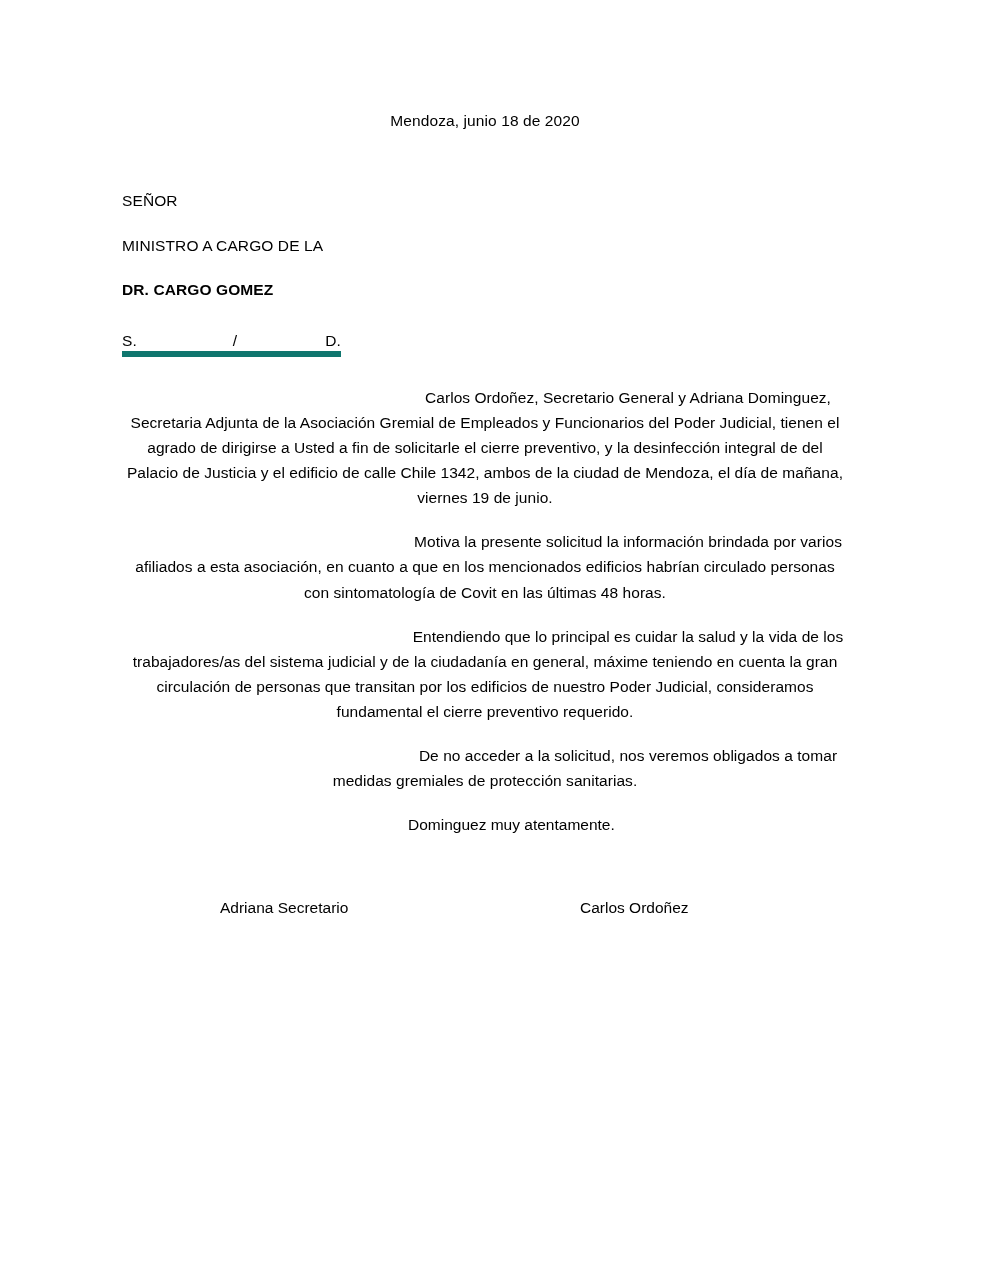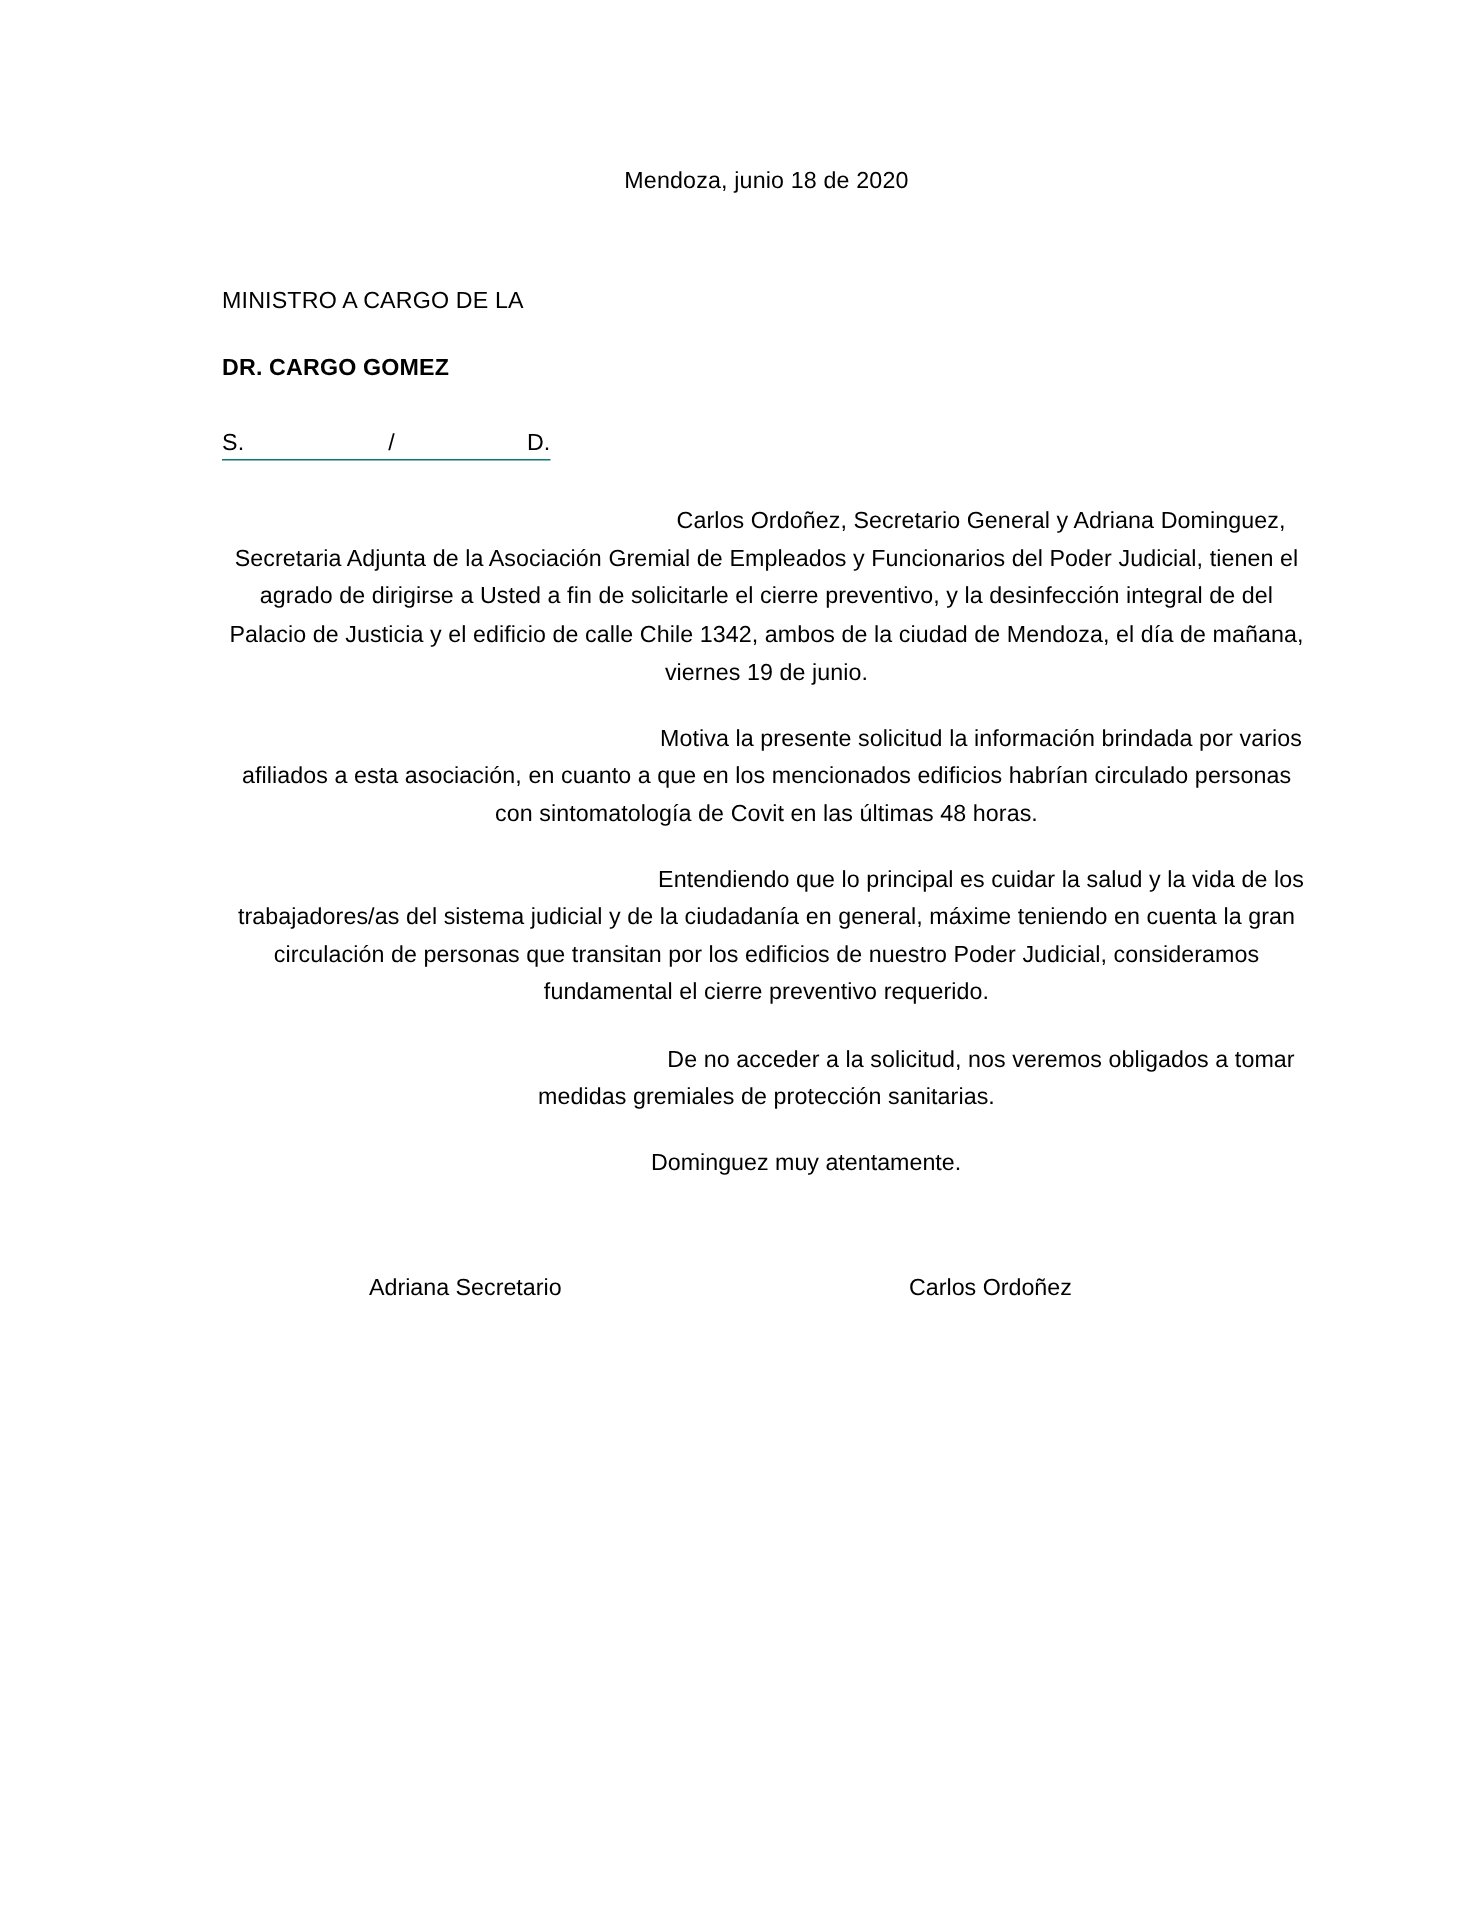--- a/index.html
+++ b/index.html
@@ -17,21 +17,21 @@
   }
   .page {
     width: 989px;
     height: 1280px;
     box-sizing: border-box;
     padding: 0;
     position: relative;
   }
   .content {
     position: absolute;
-    left: 148px;
+    left: 122px;
     top: 0;
     width: 726px;
   }
   .date-line {
     text-align: center;
     font-size: 15.5px;
     margin-top: 112px;
     letter-spacing: 0.1px;
   }
   .addressee {
@@ -46,21 +46,21 @@
   .addressee p.bold {
     font-weight: bold;
   }
   .sd-line {
     margin-top: 6px;
     font-size: 15.5px;
     letter-spacing: 0.1px;
     display: inline-block;
   }
   .sd-line .u {
-    border-bottom: 1px solid #0f766e;
+    border-bottom: 6px solid #0f766e;
     display: inline-block;
     padding-bottom: 1px;
   }
   .sp {
     display: inline-block;
   }
   .sp-a { width: 96px; }
   .sp-b { width: 88px; }
 
   .body-par {
@@ -106,20 +106,21 @@
 </style>
 </head>
 <body>
 
 <div class="page">
   <div class="content">
 
     <div class="date-line">Mendoza, junio 18 de 2020</div>
 
     <div class="addressee">
+      <p>SEÑOR</p>
       <p>MINISTRO A CARGO DE LA</p>
       <p class="bold">DR. CARGO GOMEZ</p>
     </div>
 
     <div class="sd-line">
       <span class="u"><span>S.</span><span class="sp sp-a"></span><span>/</span><span class="sp sp-b"></span><span>D.</span></span>
     </div>
 
     <p class="body-par first-par"><span class="indent"></span><span>Carlos Ordoñez, Secretario General y Adriana Dominguez, Secretaria Adjunta de la Asociación Gremial de Empleados y Funcionarios del Poder Judicial, tienen el agrado de dirigirse a Usted a fin de solicitarle el cierre preventivo, y la desinfección integral de del Palacio de Justicia y el edificio de calle Chile 1342, ambos de la ciudad de Mendoza, el día de mañana, viernes 19 de junio.</span></p>
 

